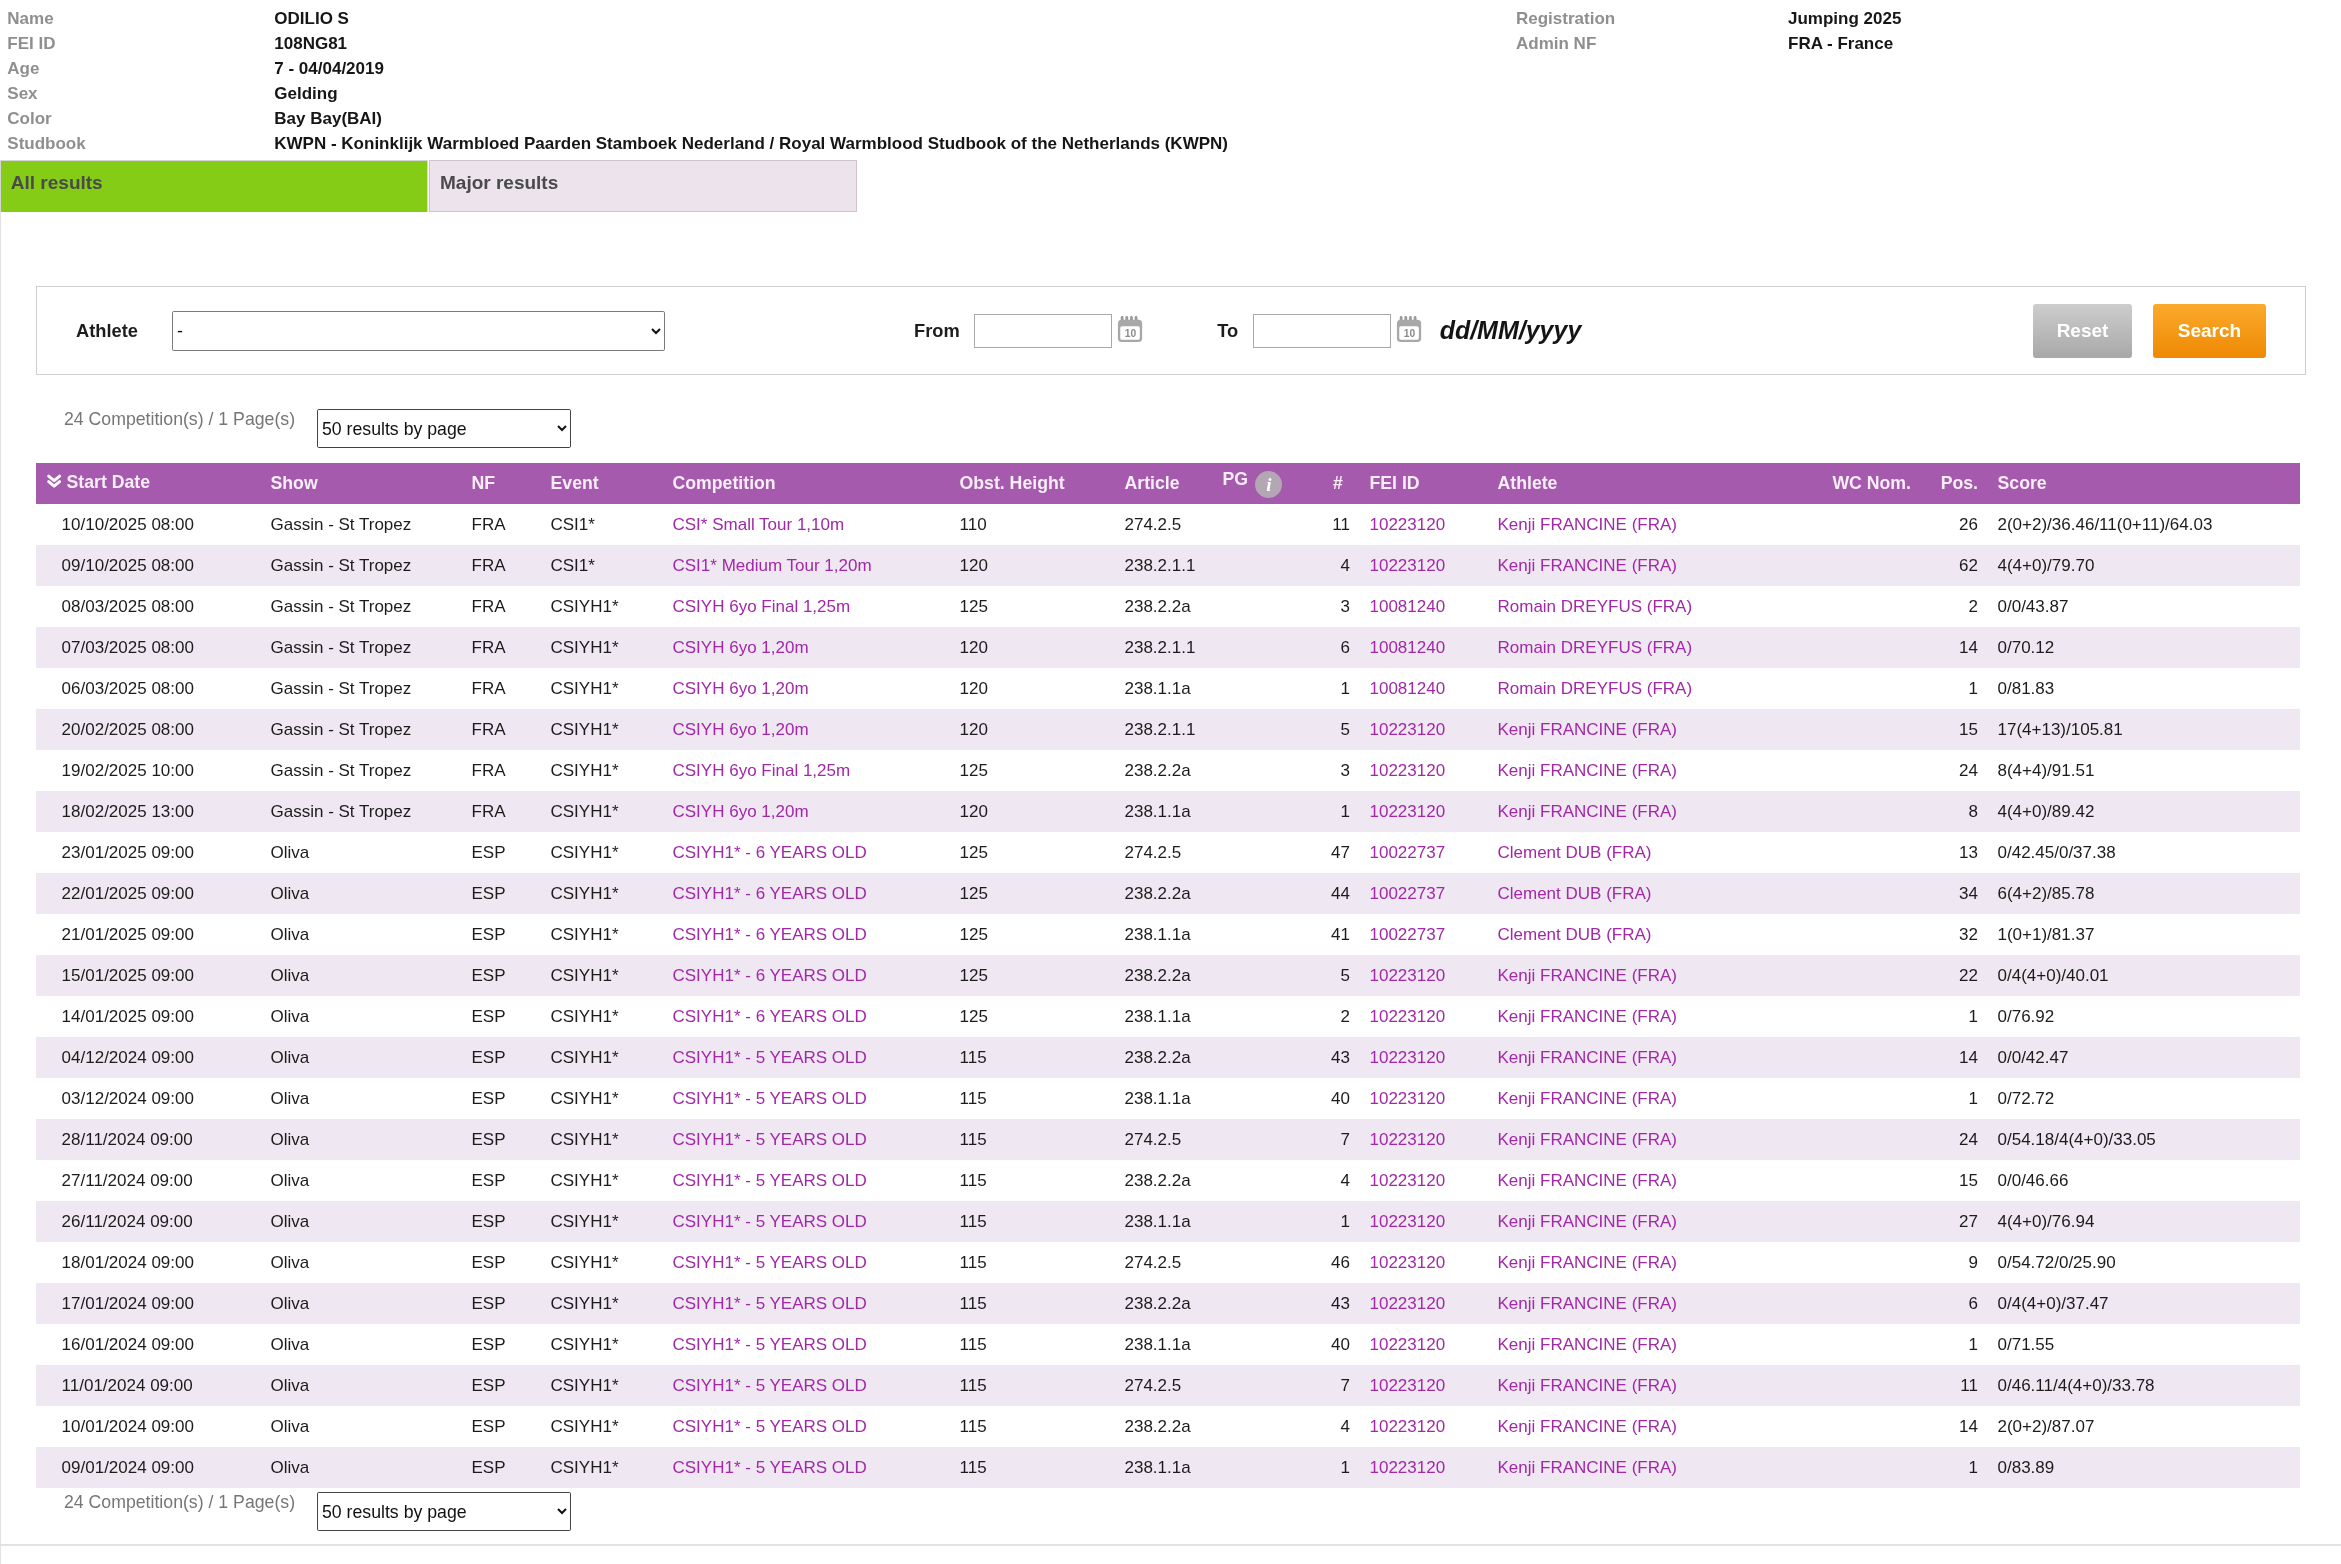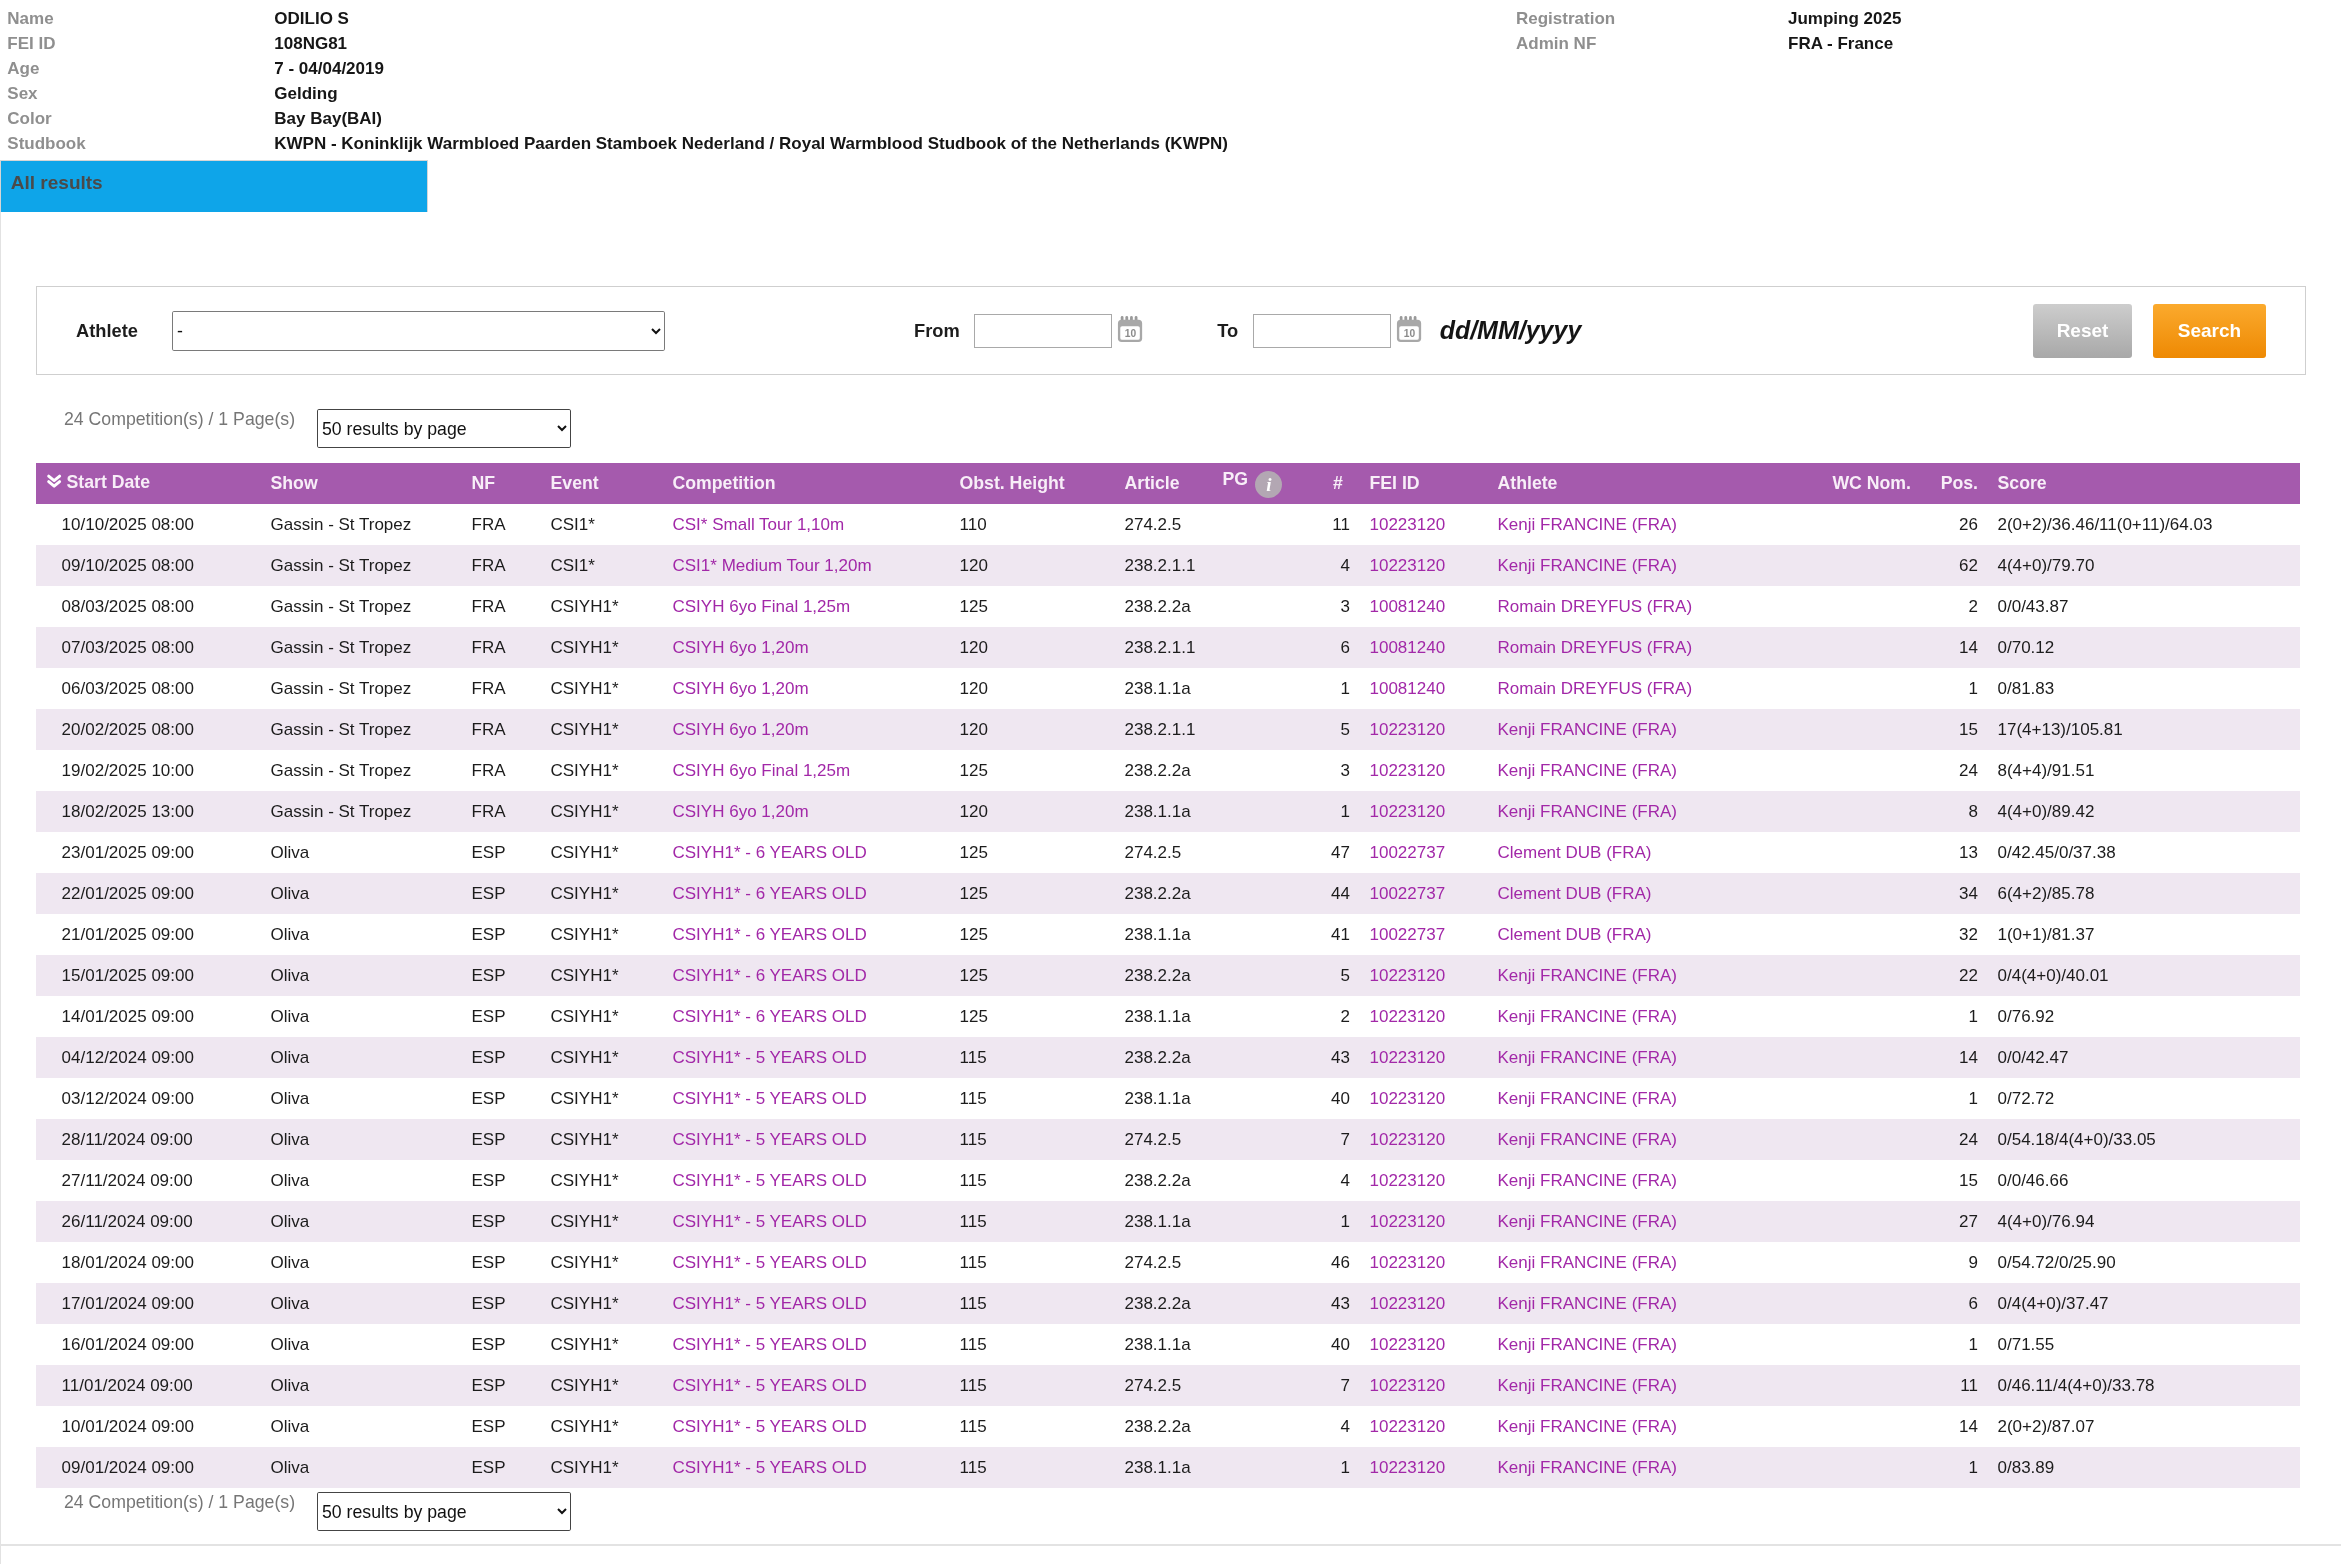--- a/index.html
+++ b/index.html
@@ -15,21 +15,21 @@
   .info-row .val{color:#161616;font-weight:700;white-space:nowrap;}
   .info-block.right{left:1516px;}
   .info-block.right .lbl{width:272px;}
   
   .tabs{position:absolute;top:160px;left:0;display:flex;}
   .tab{
     box-sizing:border-box;width:428px;height:52px;
     font-size:19px;font-weight:700;color:#4a4a4a;
     padding:11px 0 0 9.8px;cursor:pointer;
   }
-  .tab.active{background:#0ea5e9;border:1.2px solid #d6d6d6;border-bottom:none;}
+  .tab.active{background:#84cc16;border:1.2px solid #d6d6d6;border-bottom:none;}
   .tab.inactive{background:#ece3ec;border:1.2px solid #cfc5cf;margin-left:1.2px;}
   
   .content{
     position:absolute;top:212px;left:0;width:2342px;height:1352px;
     box-sizing:border-box;border-left:1.8px solid #e2e2e2;border-right:1.8px solid #e2e2e2;
     padding:0 35px;
   }
   
   .search-panel{
     box-sizing:border-box;margin-top:74px;height:89px;width:2270px;
@@ -126,20 +126,21 @@
       <span class="val">Jumping 2025</span>
     </div>
   <div class="info-row">
       <span class="lbl">Admin NF</span>
       <span class="val">FRA - France</span>
     </div>
 </div>
 
 <div class="tabs">
   <div class="tab active">All results</div>
+  <div class="tab inactive">Major results</div>
 </div>
 
 <div class="content">
 
   <div class="search-panel">
     <span class="f-label">Athlete</span>
     <select class="athlete-select">
       <option>-</option>
     </select>
     <span class="f-label lbl-from">From</span>

